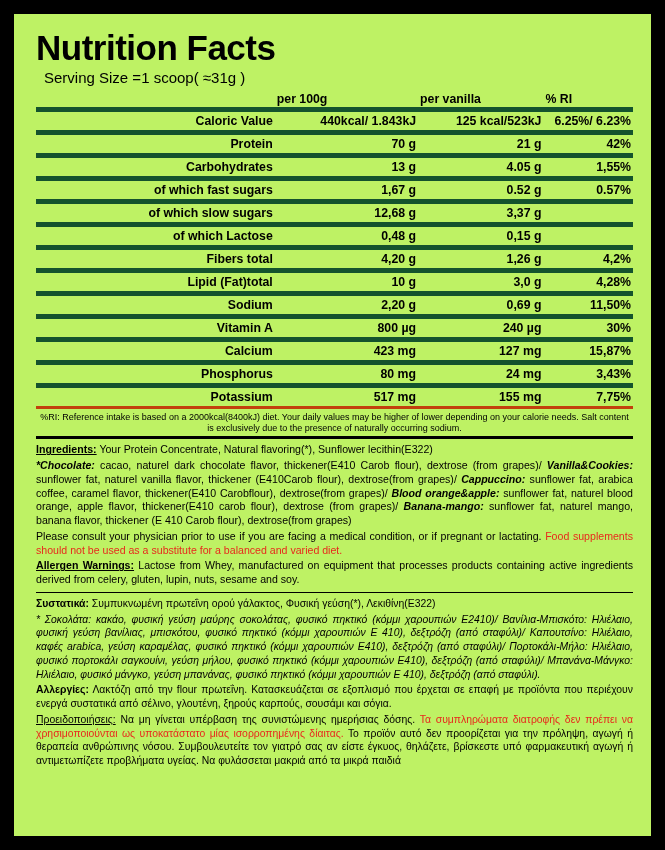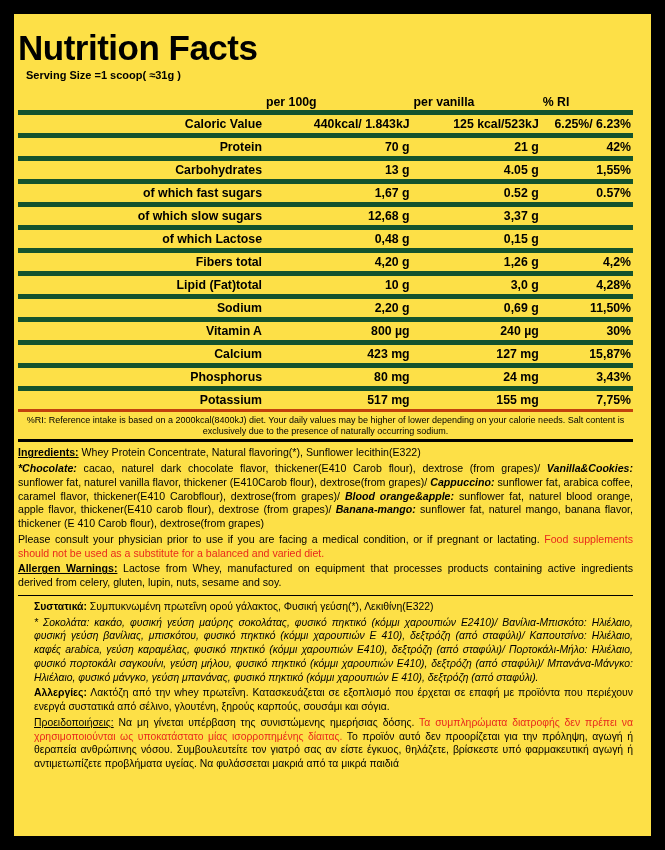--- a/index.html
+++ b/index.html
@@ -15,43 +15,43 @@
   }
   .page {
     position: relative;
     width: 665px;
     height: 850px;
     background: #000;
     box-sizing: border-box;
     padding: 14px 14px;
   }
   .panel {
-    background: #fde047;
+    background: #bef264;
     width: 100%;
     height: 100%;
     box-sizing: border-box;
-    padding: 14px 18px 8px 4px;
+    padding: 14px 18px 8px 22px;
     color: #000;
   }
   .title {
     font-size: 35px;
     font-weight: bold;
     letter-spacing: -0.5px;
     line-height: 1.05;
     margin: 2px 0 2px 0;
     font-family: "Liberation Sans", sans-serif;
   }
   .servings {
     font-size: 14.5px;
     margin: 2px 0 1px 8px;
   }
   .serving-size {
-    font-size: 11px;
-    font-weight: bold;
-    margin: 0 0 12px 8px;
+    font-size: 15px;
+    font-weight: normal;
+    margin: 0 0 4px 8px;
   }
   table.nf {
     width: 100%;
     border-collapse: collapse;
     font-size: 12.3px;
   }
   table.nf td, table.nf th {
     padding: 2px 2px 2px 2px;
     text-align: left;
     vertical-align: bottom;
@@ -92,21 +92,21 @@
   .red { color: #e8291c; }
   .sep {
     border-top: 1.5px solid #000;
     margin: 5px 0 4px 0;
   }
   .gr-text {
     font-size: 10.4px;
     line-height: 1.32;
     text-align: justify;
   }
-  .gr-text p { margin: 0 0 2px 16px; }
+  .gr-text p { margin: 0 0 2px 0; }
 </style>
 </head>
 <body>
 
 <div class="page">
   <div class="panel">
 
     <div class="title">Nutrition Facts</div>
     <div class="serving-size">Serving Size =1 scoop( ≈31g )</div>
 
@@ -197,29 +197,29 @@
           <td class="col-p100">517 mg</td>
           <td class="col-pserv">155 mg</td>
           <td class="col-ri">7,75%</td>
         </tr>
       </tbody>
     </table>
 
     <div class="ri-note">%RI: Reference intake is based on a 2000kcal(8400kJ) diet. Your daily values may be higher of lower depending on your calorie needs.  Salt content is exclusively due to the presence of naturally occurring sodium.</div>
 
     <div class="body-text">
-      <p><span class="b u">Ingredients:</span><span> Whey Protein Concentrate, Natural flavoring(*), Sunflower lecithin(E322)</span></p>
+      <p><span class="b u">Ingredients:</span><span> Your Protein Concentrate, Natural flavoring(*), Sunflower lecithin(E322)</span></p>
       <p><span class="i b">*Chocolate:</span><span> cacao, naturel dark chocolate flavor, thickener(E410 Carob flour), dextrose (from grapes)/</span><span class="i b"> Vanilla&amp;Cookies:</span><span> sunflower fat, naturel vanilla flavor, thickener (E410Carob flour), dextrose(from grapes)/</span><span class="i b"> Cappuccino:</span><span> sunflower fat, arabica coffee, caramel flavor, thickener(E410 Carobflour), dextrose(from grapes)/</span><span class="i b"> Blood orange&amp;apple:</span><span> sunflower fat, naturel blood orange, apple flavor, thickener(E410 carob flour), dextrose (from grapes)/</span><span class="i b"> Banana-mango:</span><span> sunflower fat, naturel mango, banana flavor, thickener (E 410 Carob flour), dextrose(from grapes)</span></p>
       <p><span>Please consult your physician prior to use if you are facing a medical condition, or if pregnant or lactating. </span><span class="red">Food supplements should not be used as a substitute for a balanced and varied diet.</span></p>
       <p><span class="b u">Allergen Warnings:</span><span> Lactose from Whey, manufactured on equipment that processes products containing active ingredients derived from celery, gluten, lupin, nuts, sesame and soy.</span></p>
     </div>
 
     <div class="sep"></div>
 
     <div class="gr-text">
       <p><span class="b">Συστατικά:</span><span> Συμπυκνωμένη πρωτεΐνη ορού γάλακτος, Φυσική γεύση(*), Λεκιθίνη(E322)</span></p>
       <p class="i">*  Σοκολάτα: κακάο, φυσική γεύση μαύρης σοκολάτας, φυσικό πηκτικό (κόμμι χαρουπιών Ε2410)/ Βανίλια-Μπισκότο: Ηλιέλαιο, φυσική γεύση βανίλιας, μπισκότου, φυσικό πηκτικό (κόμμι χαρουπιών Ε 410), δεξτρόζη (από σταφύλι)/ Καπουτσίνο: Ηλιέλαιο, καφές arabica, γεύση καραμέλας,   φυσικό πηκτικό (κόμμι   χαρουπιών Ε410), δεξτρόζη (από σταφύλι)/ Πορτοκάλι-Μήλο: Ηλιέλαιο, φυσικό πορτοκάλι σαγκουίνι, γεύση μήλου, φυσικό πηκτικό (κόμμι χαρουπιών E410), δεξτρόζη (από σταφύλι)/ Μπανάνα-Μάνγκο: Ηλιέλαιο, φυσικό μάνγκο, γεύση μπανάνας,  φυσικό πηκτικό (κόμμι χαρουπιών Ε 410), δεξτρόζη (από σταφύλι).</p>
-      <p><span class="b">Αλλεργίες:</span><span> Λακτόζη από την whey πρωτεΐνη. Κατασκευάζεται σε εξοπλισμό που έρχεται σε επαφή με προϊόντα που περιέχουν ενεργά συστατικά από σέλινο, γλουτένη, ξηρούς καρπούς, σουσάμι και σόγια.</span></p>
+      <p><span class="b">Αλλεργίες:</span><span> Λακτόζη από την flour πρωτεΐνη. Κατασκευάζεται σε εξοπλισμό που έρχεται σε επαφή με προϊόντα που περιέχουν ενεργά συστατικά από σέλινο, γλουτένη, ξηρούς καρπούς, σουσάμι και σόγια.</span></p>
       <p><span class="u">Προειδοποιήσεις:</span><span> Να μη γίνεται υπέρβαση της συνιστώμενης ημερήσιας δόσης. </span><span class="red">Τα συμπληρώματα διατροφής δεν πρέπει να χρησιμοποιούνται ως υποκατάστατο μίας ισορροπημένης δίαιτας.</span><span> Το προϊόν αυτό δεν προορίζεται για την πρόληψη, αγωγή ή θεραπεία ανθρώπινης νόσου. Συμβουλευτείτε τον γιατρό σας αν είστε έγκυος, θηλάζετε,  βρίσκεστε υπό φαρμακευτική αγωγή ή αντιμετωπίζετε προβλήματα υγείας. Να φυλάσσεται μακριά από τα μικρά παιδιά</span></p>
     </div>
 
   </div>
 </div>
 
 </body></html>

